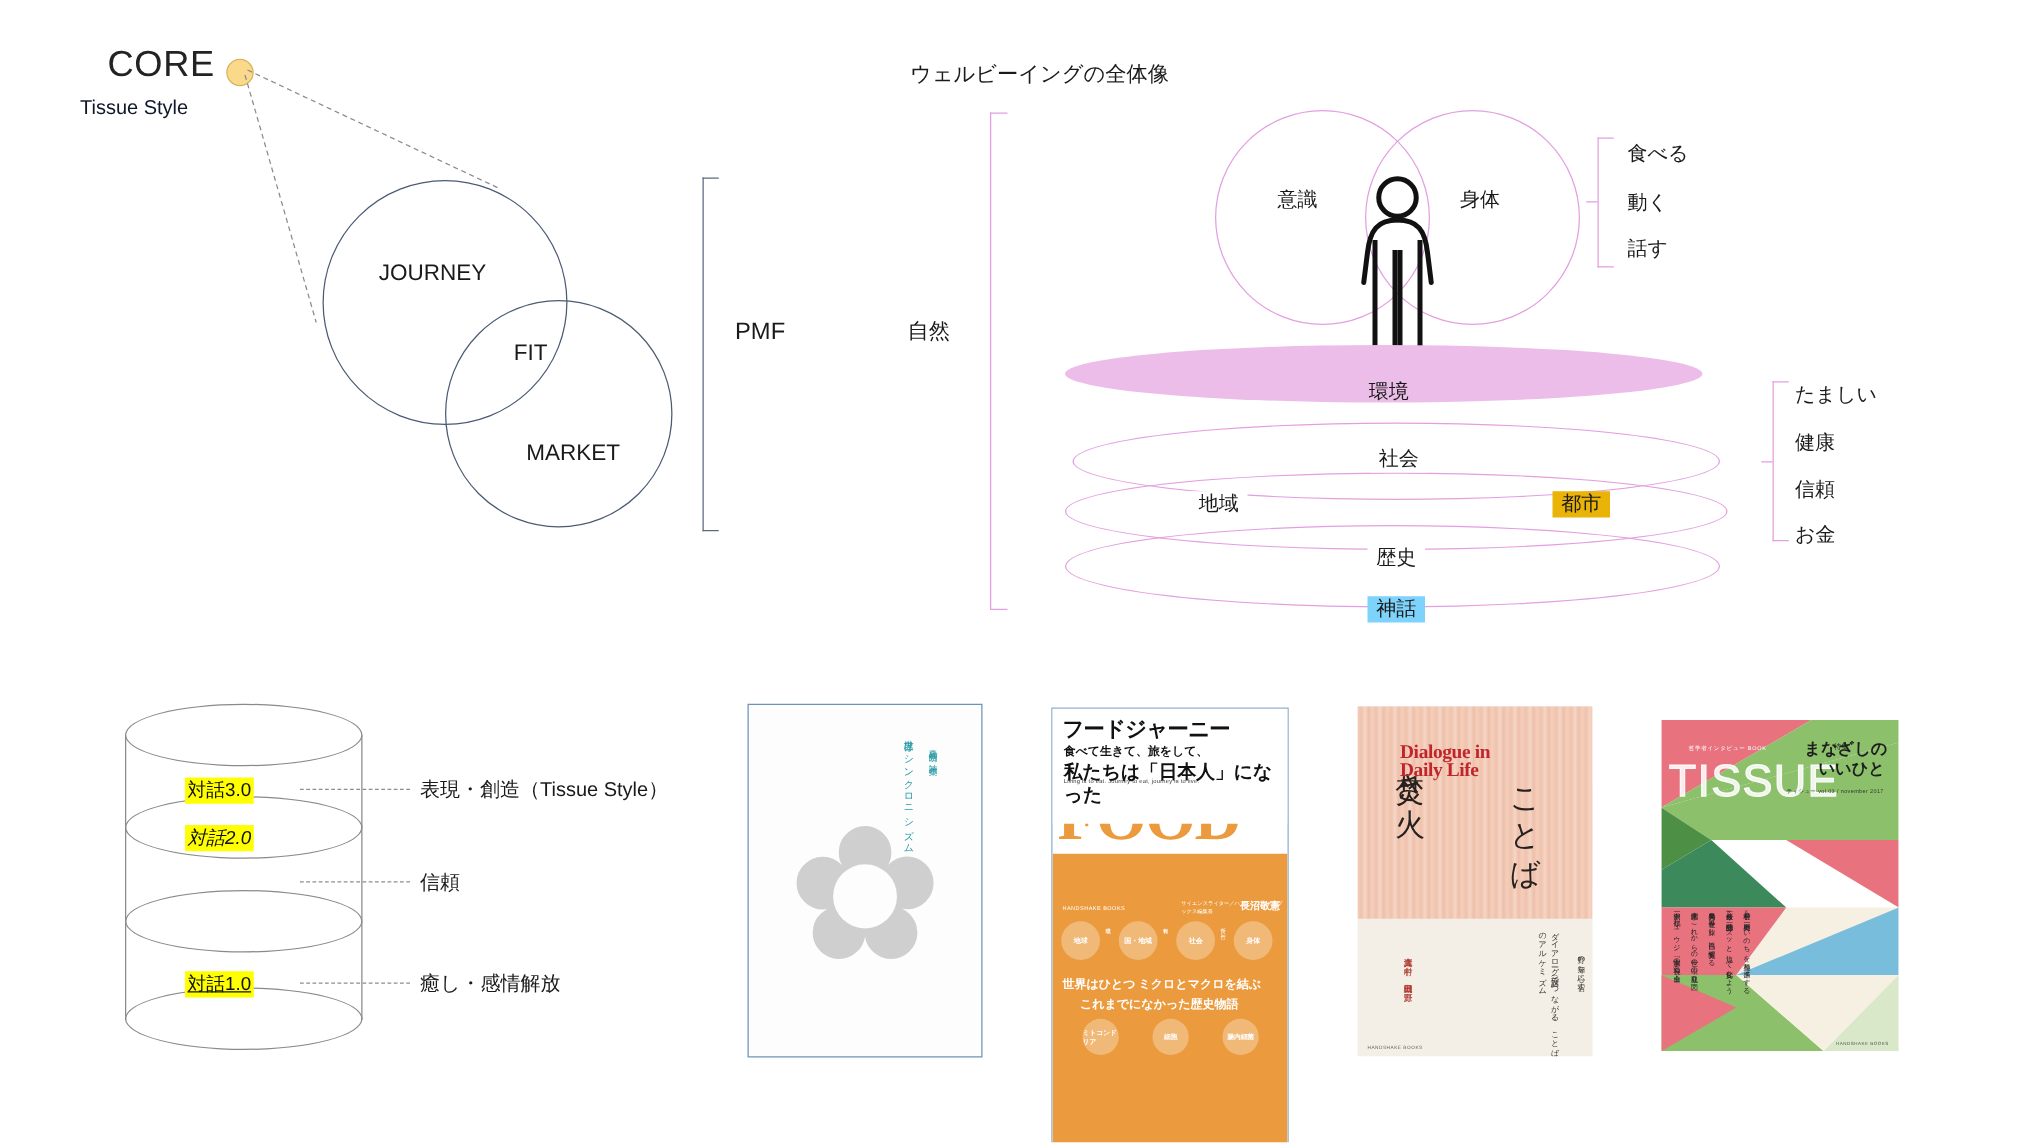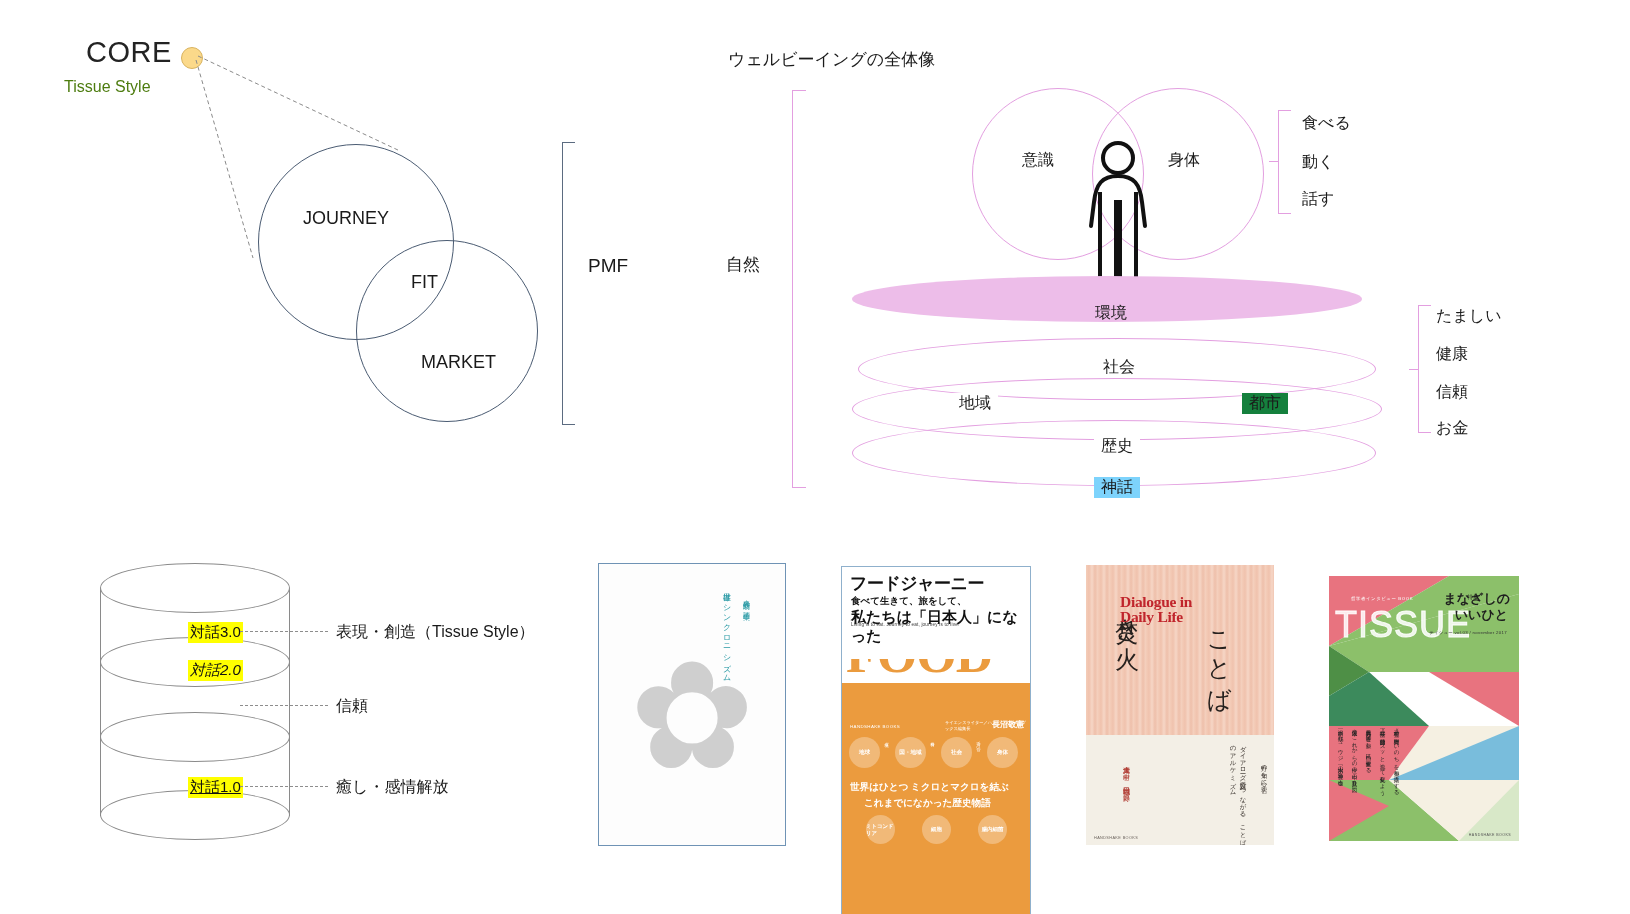--- a/index.html
+++ b/index.html
@@ -18,21 +18,21 @@
   .abs { position: absolute; }
   .txt { color: #1a1a1a; white-space: nowrap; }
 
   
   #core-title {
     left: 86px; top: 36px;
     font-size: 29px; color: #232323; letter-spacing: .5px;
   }
   #core-sub {
     left: 64px; top: 78px;
-    font-size: 16px; color: #4d7c0f;
+    font-size: 16px; color: #0f172a;
   }
   #core-dot {
     left: 181px; top: 47px;
     width: 22px; height: 22px; border-radius: 50%;
     background: #fbd98a; border: 1px solid #d9b35f;
   }
   .venn-circle {
     border: 1.3px solid #4a5b72;
     border-radius: 50%;
     background: transparent;
@@ -67,21 +67,21 @@
   .wb-ring {
     border: 1.1px solid #e39fe0;
     border-radius: 50%;
     background: transparent;
   }
   #wb-ring-1 { left: 858px; top: 338px; width: 518px; height: 62px; }
   #wb-ring-2 { left: 852px; top: 378px; width: 530px; height: 62px; }
   #wb-ring-3 { left: 852px; top: 420px; width: 524px; height: 66px; }
   #lbl-shakai { left: 1096px; top: 357px; font-size: 16px; background:#fff; padding:0 7px; }
   #lbl-chiiki { left: 952px; top: 393px; font-size: 16px; background:#fff; padding:0 7px; }
-  #lbl-toshi  { left: 1242px; top: 393px; font-size: 16px; background:#15803d; padding:0 7px; }
+  #lbl-toshi  { left: 1242px; top: 393px; font-size: 16px; background:#eab308; padding:0 7px; }
   #lbl-rekishi{ left: 1094px; top: 436px; font-size: 16px; background:#fff; padding:0 7px; }
   #lbl-shinwa { left: 1094px; top: 477px; font-size: 16px; background:#7dd3fc; padding:0 7px; }
 
   
   .bracket-left {
     border-left: 1.2px solid #e39fe0;
     border-top: 1.2px solid #e39fe0;
     border-bottom: 1.2px solid #e39fe0;
   }
   .bracket-left.dark {
@@ -121,21 +121,20 @@
   #cyl-top { left: 100px; top: 563px; width: 190px; height: 50px; background:#fff; }
   #cyl-m1  { left: 100px; top: 637px; width: 190px; height: 50px; }
   #cyl-m2  { left: 100px; top: 712px; width: 190px; height: 50px; }
   #cyl-bot { left: 100px; top: 790px; width: 190px; height: 50px; }
 
   .hl {
     background: #ffff00;
     font-size: 15px;
     color: #111;
     padding: 1px 2px;
-    margin-left: 40px;
   }
   #cy-l3 { left: 148px; top: 622px; }
   #cy-l2 { left: 148px; top: 660px; font-style: italic; }
   #cy-l1 { left: 148px; top: 777px; text-decoration: underline; }
 
   .lead {
     height: 0; border-top: 1.3px dashed #8d8d8d;
   }
   #lead3 { left: 240px; top: 631px; width: 88px; }
   #lead2 { left: 240px; top: 705px; width: 88px; }

